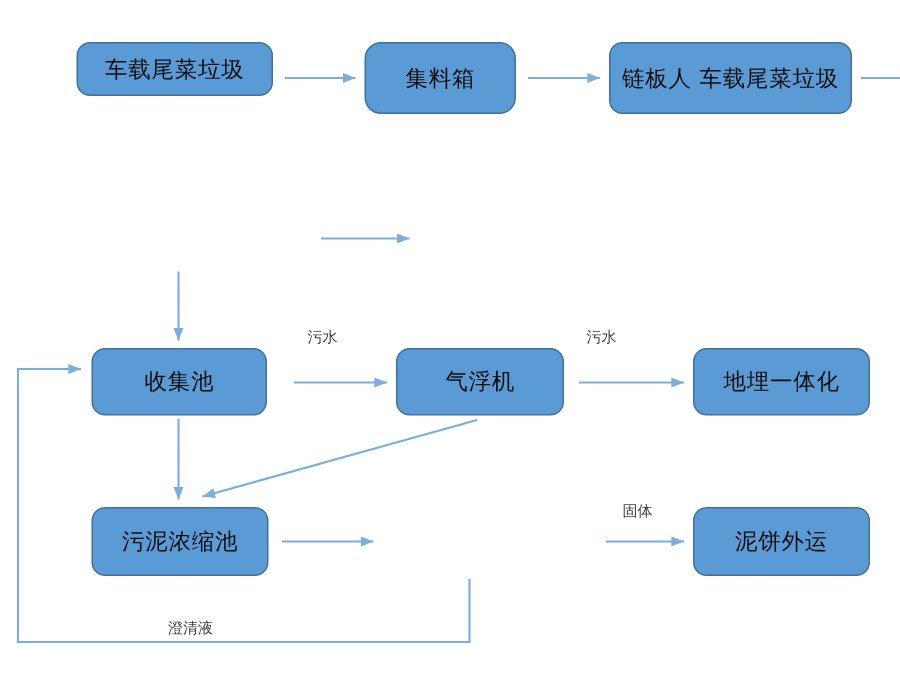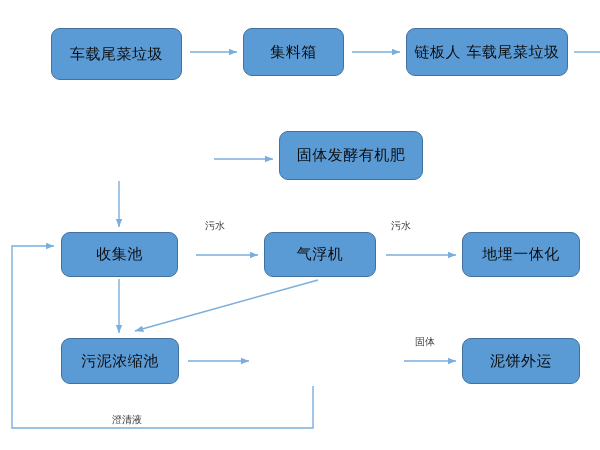--- a/index.html
+++ b/index.html
@@ -81,36 +81,33 @@
       <line x1="318" y1="280" x2="135" y2="331" marker-end="url(#ah)"></line>
 
       <line x1="188" y1="361" x2="249" y2="361" marker-end="url(#ah)"></line>
 
       <line x1="404" y1="361" x2="456" y2="361" marker-end="url(#ah)"></line>
 
       <path d="M313,386 L313,428 L12,428 L12,246 L54,246" marker-end="url(#ah)"></path>
     </g>
   </svg>
 
-  <div class="node" style="left:51px; top:28px; width:131px; height:52px;">
+  <div class="node" style="left:51px; top:28px; width:131px; height:36px;">
     <span>车载尾菜垃圾</span>
   </div>
 
-  <div class="node" style="left:243px; top:28px; width:101px; height:48px;">
+  <div class="node" style="left:243px; top:28px; width:101px; height:48px;border-radius:11px;">
     <span>集料箱</span>
   </div>
 
   <div class="node" style="left:406px; top:28px; width:162px; height:48px;">
     <span>链板人 车载尾菜垃圾</span>
   </div>
 
 
-  <div class="node" style="left:279px; top:131px; width:144px; height:49px;">
-    <span>固体发酵有机肥</span>
-  </div>
 
   <div class="node" style="left:61px; top:232px; width:117px; height:45px;">
     <span>收集池</span>
   </div>
 
   <div class="node" style="left:264px; top:232px; width:112px; height:45px;">
     <span>气浮机</span>
   </div>
 
   <div class="node" style="left:462px; top:232px; width:118px; height:45px;">

